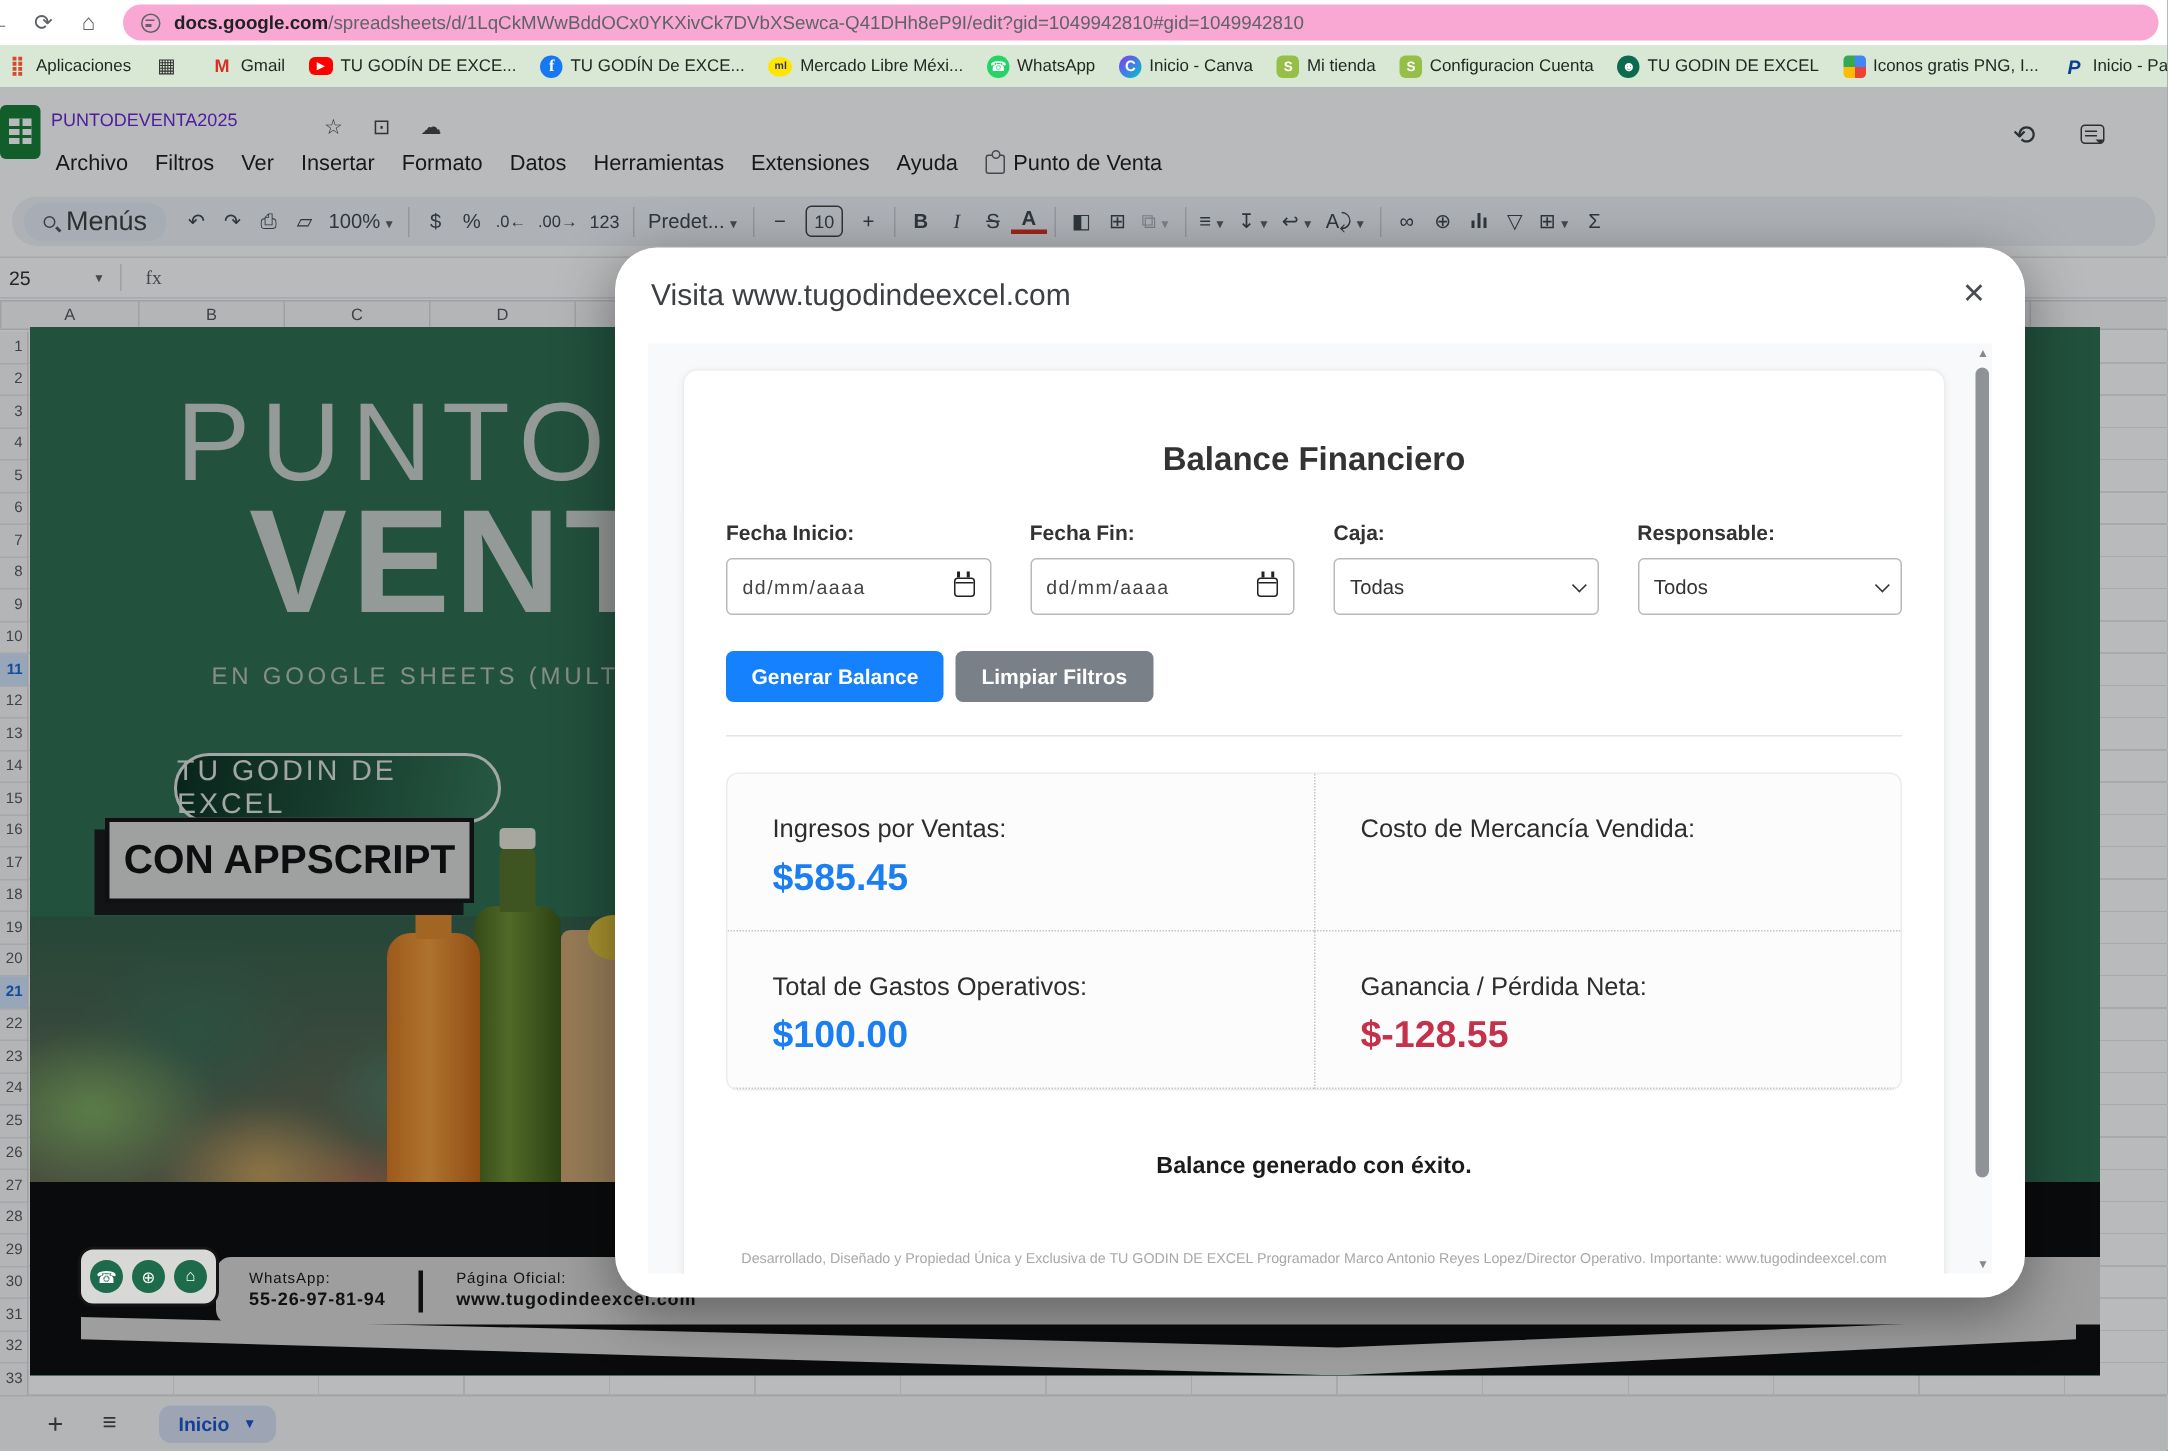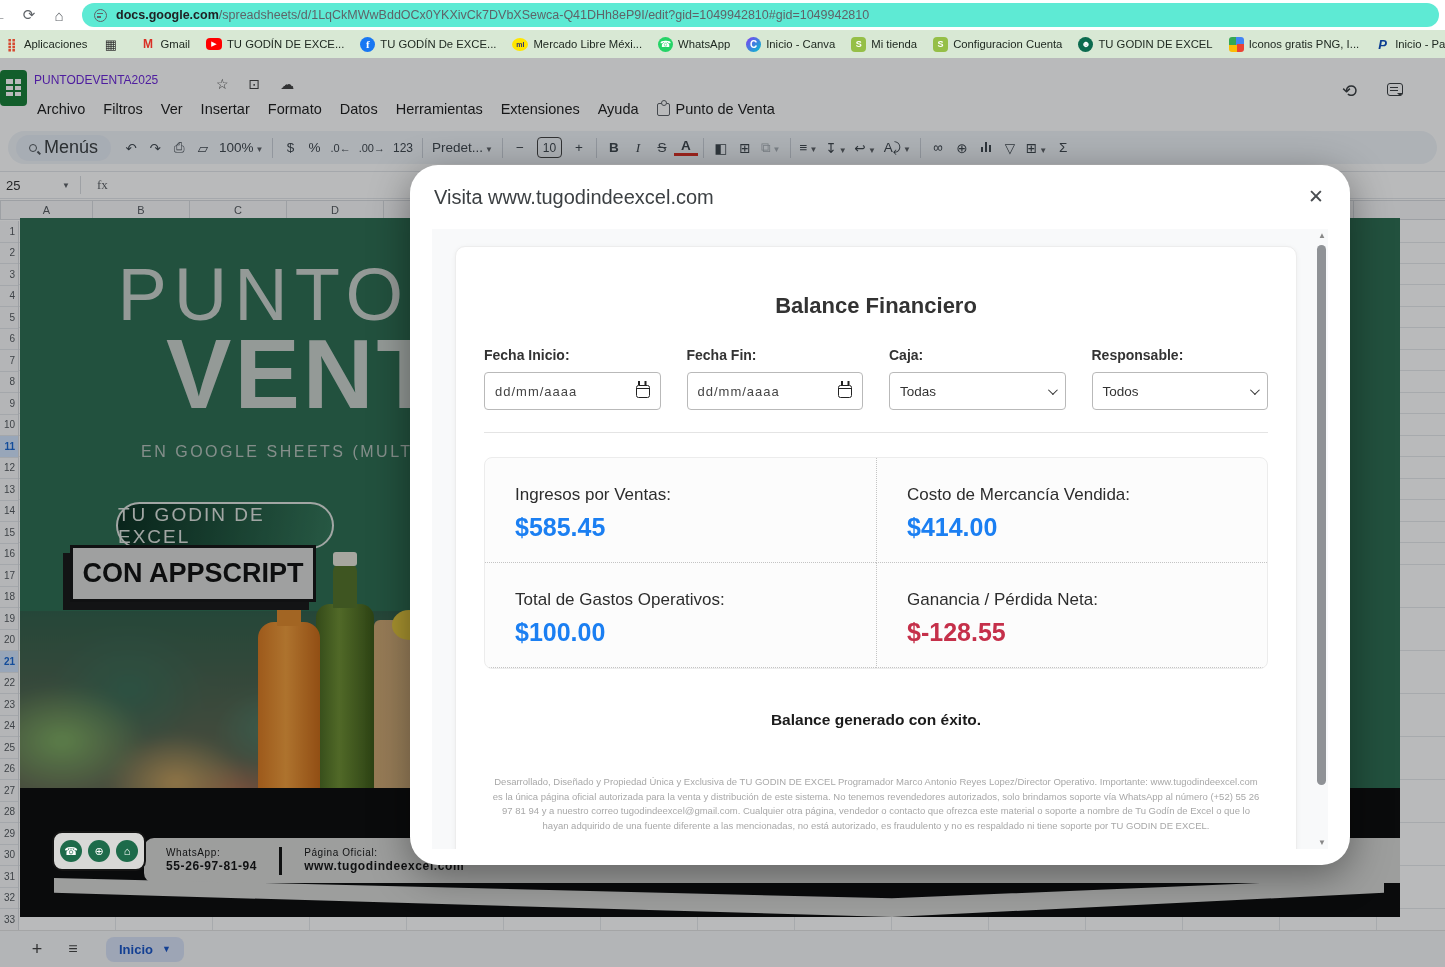--- a/index.html
+++ b/index.html
@@ -3,21 +3,21 @@
 <meta charset="utf-8">
 <style>
   * { margin:0; padding:0; box-sizing:border-box; }
   html,body { width:1445px; height:967px; overflow:hidden; }
   body { position:relative; font-family:"Liberation Sans","DejaVu Sans",sans-serif; background:#fff; color:#202124; }
 
   
   .addrbar { position:absolute; top:0; left:0; right:0; height:30px; background:#fff; display:flex; align-items:center; }
   .nav-ic { color:#5f6368; font-size:15px; width:30px; text-align:center; }
   .nav-ic.back { margin-left:-16px; }
-  .urlpill { flex:1; height:24px; background:#5eead4; border-radius:13px; margin:0 6px 0 8px; display:flex; align-items:center; gap:9px; padding:0 12px; font-size:12.5px; color:#202124; }
+  .urlpill { flex:1; height:24px; background:#f9a8d4; border-radius:13px; margin:0 6px 0 8px; display:flex; align-items:center; gap:9px; padding:0 12px; font-size:12.5px; color:#202124; }
   .siteinfo { width:13px; height:13px; border:1.6px solid #5f6368; border-radius:50%; position:relative; flex:0 0 auto; }
   .siteinfo::before { content:""; position:absolute; left:2px; top:3px; width:6px; height:1.6px; background:#5f6368; }
   .siteinfo::after  { content:""; position:absolute; left:2px; bottom:2.5px; width:4px; height:1.6px; background:#5f6368; }
   .url-main { font-weight:600; }
   .url-rest { color:#5f6368; }
 
   .bookmarks { position:absolute; top:30px; left:0; right:0; height:28px; background:#d8e8d4; display:flex; align-items:center; padding:0 2px; font-size:11.3px; color:#202a22; overflow:hidden; }
   .bm { display:flex; align-items:center; gap:5px; padding:0 8px; white-space:nowrap; }
   .bm.first { margin-left:-6px; }
   .bmic { width:15px; height:15px; border-radius:3px; display:flex; align-items:center; justify-content:center; font-size:10px; font-weight:bold; color:#fff; flex:0 0 auto; }
@@ -442,29 +442,32 @@
           </div>
         </div>
         <div>
           <div class="f-label">Responsable:</div>
           <div class="control">
             <span>Todos</span>
             <span class="chev"></span>
           </div>
         </div>
       </div>
+      <div class="btn-row">
+        <button class="btn" id="btn-generate" style="background: rgb(22, 129, 252);">Generar Balance</button>
+        <button class="btn" id="btn-clear" style="background: rgb(122, 128, 135);">Limpiar Filtros</button>
+      </div>
       <div class="divider"></div>
       <div class="results" id="results">
           <div class="metric">
             <div class="m-label">Ingresos por Ventas:</div>
             <div class="m-value" style="color: rgb(27, 127, 242);">$585.45</div>
           </div>
           <div class="metric">
             <div class="m-label">Costo de Mercancía Vendida:</div>
-            <div class="m-value" style="color: rgb(27, 127, 242);">$414.00</div>
           </div>
           <div class="metric">
             <div class="m-label">Total de Gastos Operativos:</div>
             <div class="m-value" style="color: rgb(27, 127, 242);">$100.00</div>
           </div>
           <div class="metric">
             <div class="m-label">Ganancia / Pérdida Neta:</div>
             <div class="m-value" style="color: rgb(197, 48, 74);">$-128.55</div>
           </div>
         </div>

